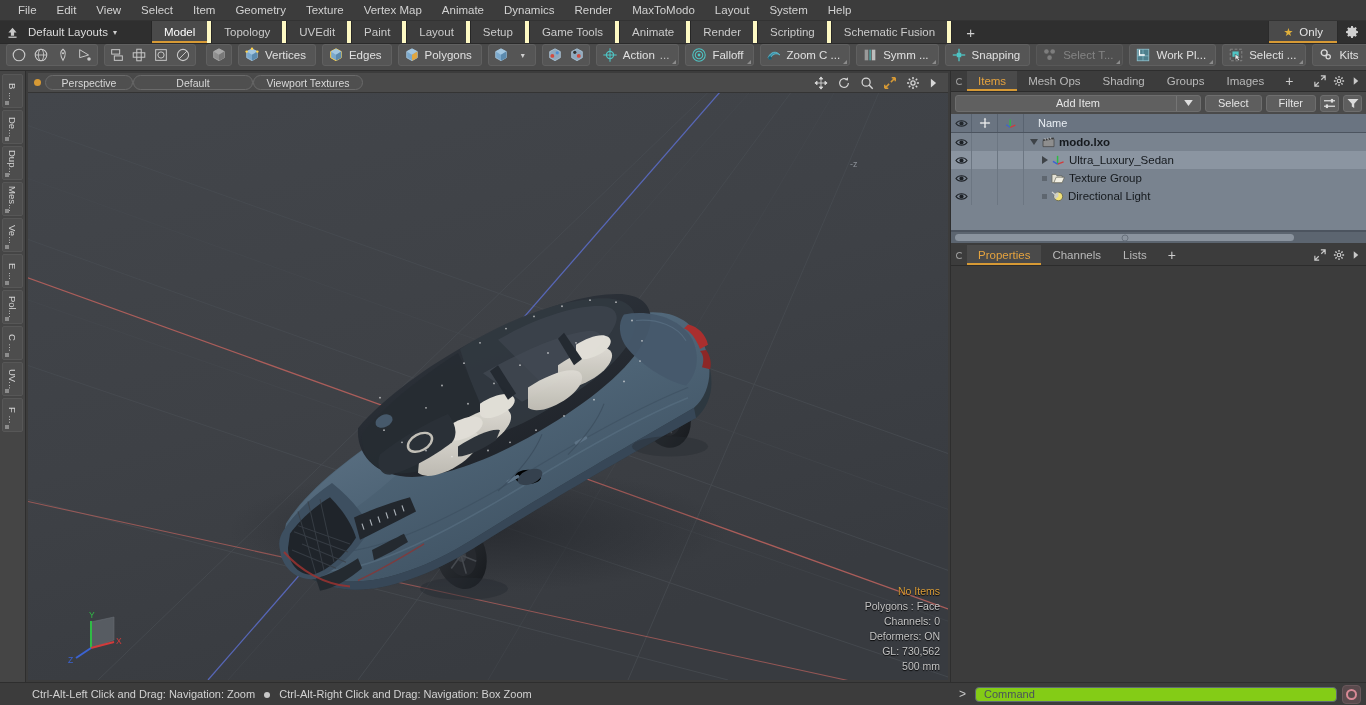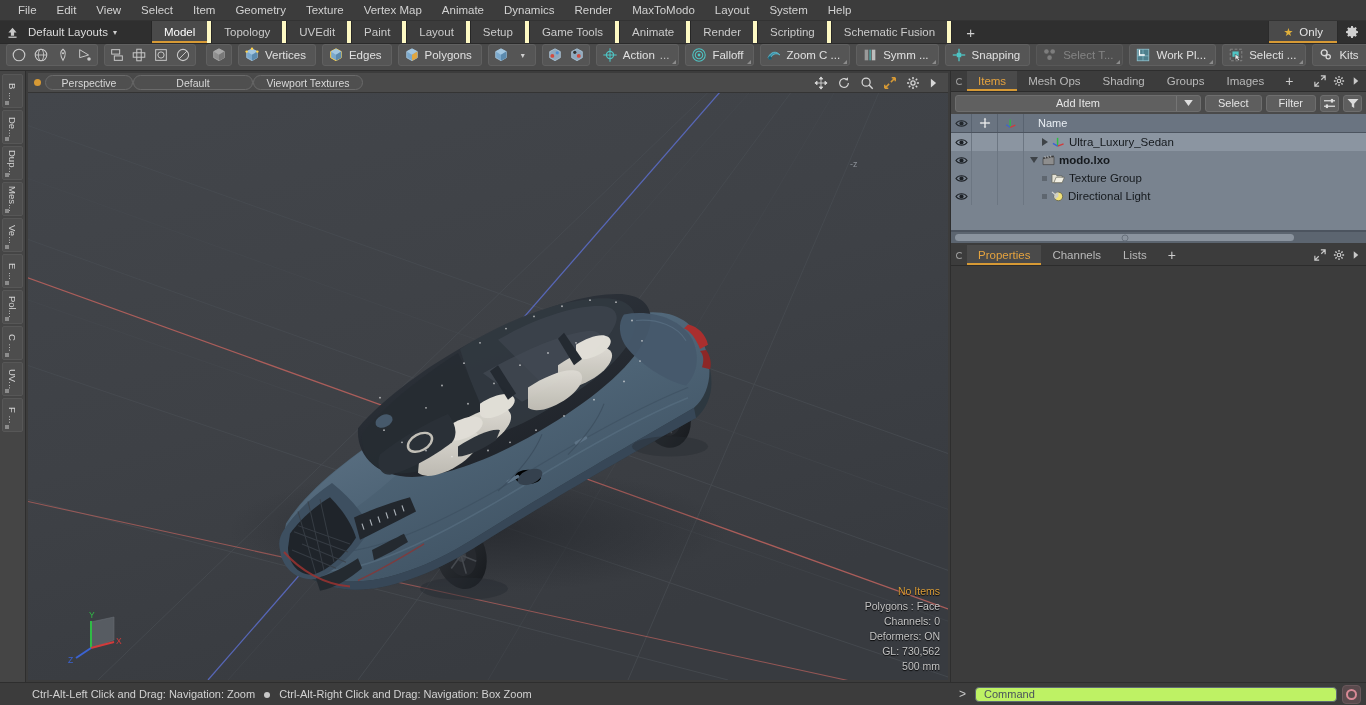--- a/index.html
+++ b/index.html
@@ -219,21 +219,21 @@
     transform:translate(-50%,-50%); border:1px solid #68717c; border-radius:50%; }
 
   .propsbody { flex: 1 1 auto; background: #3c3c3c; }
 
   .cmdbar {
     height: 23px; background: #3c3c3c; display: flex; align-items: center; gap: 5px;
     padding: 0 5px; flex: 0 0 23px; border-top: 1px solid #2e2e2e;
   }
   .cmd-arrow { color: #c8c8c8; font-size: 12px; padding: 0 4px; }
   .cmd-input {
-    flex: 1 1 auto; height: 15px; background: #bef264; border: 1px solid #5f6974; border-radius: 4px;
+    flex: 1 1 auto; height: 15px; background: #84cc16; border: 1px solid #5f6974; border-radius: 4px;
     display: flex; align-items: center; padding: 0 8px; font-size: 11px; color: #4a525c;
   }
   .cmd-btn {
     width: 19px; height: 19px; border-radius: 4px; background: #5a4a4d; border: 1px solid #6a585c;
     display: flex; align-items: center; justify-content: center;
   }
   .cmd-btn i { width: 11px; height: 11px; border: 2px solid #d98a96; border-radius: 50%; display:block; }
 </style>
 </head>
 <body>
@@ -922,40 +922,20 @@
             <line x1="6" y1="12" x2="6" y2="3" stroke="#2fbb45" stroke-width="1.6"></line>
             <line x1="6" y1="12" x2="12" y2="9.5" stroke="#d23b3b" stroke-width="1.6"></line>
             <line x1="6" y1="12" x2="1.5" y2="9" stroke="#3b63d2" stroke-width="1.6"></line>
           </svg>
         </div>
         <div class="th-col th-name">Name</div>
       </div>
 
       <div class="tree">
 
-        <div class="trow sel">
-          <div class="tr-eye">
-            <svg width="13" height="9" viewBox="0 0 14 10">
-              <path d="M0.8 5 C3.5 1, 10.5 1, 13.2 5 C10.5 9, 3.5 9, 0.8 5 Z" fill="none" stroke="#1d2126" stroke-width="1.2"></path>
-              <circle cx="7" cy="5" r="2.3" fill="#1d2126"></circle>
-            </svg>
-          </div>
-          <div class="tr-c2"></div>
-          <div class="tr-c3"></div>
-          <div class="tr-main" style="padding-left:18px;">
-            <span class="tri"></span>
-            <svg width="13" height="12" viewBox="0 0 14 13">
-              <line x1="6" y1="11" x2="6" y2="2" stroke="#2fbb45" stroke-width="1.6"></line>
-              <line x1="6" y1="11" x2="12.5" y2="8.5" stroke="#d23b3b" stroke-width="1.6"></line>
-              <line x1="6" y1="11" x2="1" y2="8" stroke="#3b63d2" stroke-width="1.6"></line>
-            </svg>
-            <span class="tr-label">Ultra_Luxury_Sedan</span>
-          </div>
-        </div>
-
         <div class="trow">
           <div class="tr-eye">
             <svg width="13" height="9" viewBox="0 0 14 10">
               <path d="M0.8 5 C3.5 1, 10.5 1, 13.2 5 C10.5 9, 3.5 9, 0.8 5 Z" fill="none" stroke="#1d2126" stroke-width="1.2"></path>
               <circle cx="7" cy="5" r="2.3" fill="#1d2126"></circle>
             </svg>
           </div>
           <div class="tr-c2"></div>
           <div class="tr-c3"></div>
           <div class="tr-main">
@@ -966,20 +946,40 @@
               <g stroke="#d9d9d9" stroke-width="0.8">
                   <line x1="3" y1="1.3" x2="3.8" y2="3.7"></line>
                   <line x1="6" y1="0.9" x2="6.8" y2="3.3"></line>
                   <line x1="9" y1="0.5" x2="9.8" y2="2.9"></line>
                 </g>
             </svg>
             <span class="tr-label bold">modo.lxo</span>
           </div>
         </div>
 
+        <div class="trow sel">
+          <div class="tr-eye">
+            <svg width="13" height="9" viewBox="0 0 14 10">
+              <path d="M0.8 5 C3.5 1, 10.5 1, 13.2 5 C10.5 9, 3.5 9, 0.8 5 Z" fill="none" stroke="#1d2126" stroke-width="1.2"></path>
+              <circle cx="7" cy="5" r="2.3" fill="#1d2126"></circle>
+            </svg>
+          </div>
+          <div class="tr-c2"></div>
+          <div class="tr-c3"></div>
+          <div class="tr-main" style="padding-left:18px;">
+            <span class="tri"></span>
+            <svg width="13" height="12" viewBox="0 0 14 13">
+              <line x1="6" y1="11" x2="6" y2="2" stroke="#2fbb45" stroke-width="1.6"></line>
+              <line x1="6" y1="11" x2="12.5" y2="8.5" stroke="#d23b3b" stroke-width="1.6"></line>
+              <line x1="6" y1="11" x2="1" y2="8" stroke="#3b63d2" stroke-width="1.6"></line>
+            </svg>
+            <span class="tr-label">Ultra_Luxury_Sedan</span>
+          </div>
+        </div>
+
         <div class="trow">
           <div class="tr-eye">
             <svg width="13" height="9" viewBox="0 0 14 10">
               <path d="M0.8 5 C3.5 1, 10.5 1, 13.2 5 C10.5 9, 3.5 9, 0.8 5 Z" fill="none" stroke="#1d2126" stroke-width="1.2"></path>
               <circle cx="7" cy="5" r="2.3" fill="#1d2126"></circle>
             </svg>
           </div>
           <div class="tr-c2"></div>
           <div class="tr-c3"></div>
           <div class="tr-main" style="padding-left:18px;">

